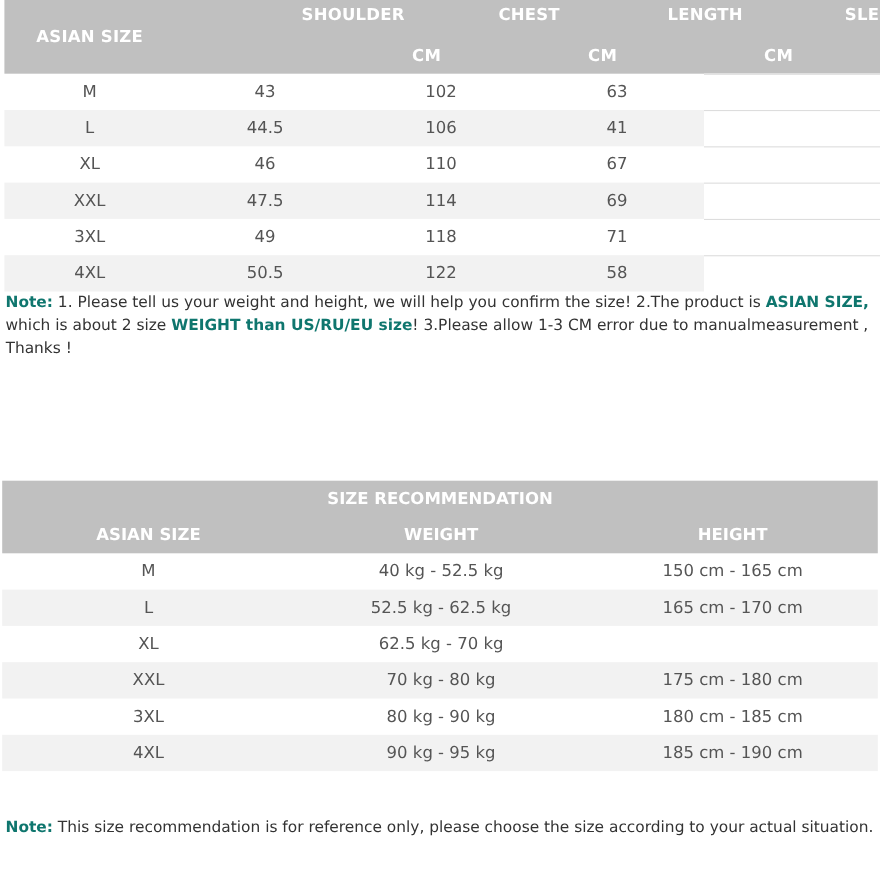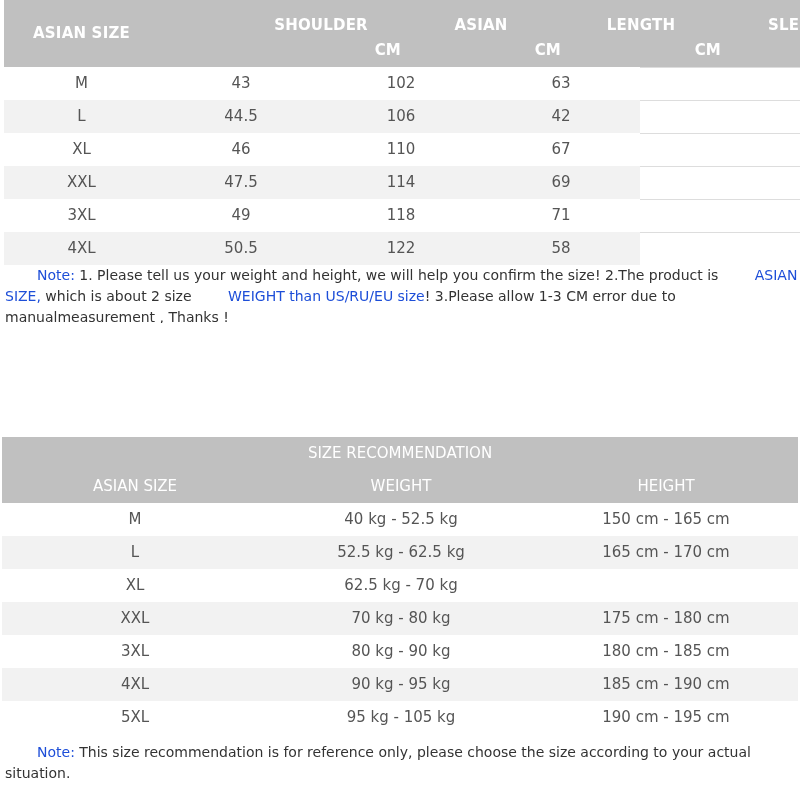--- a/index.html
+++ b/index.html
@@ -5,39 +5,39 @@
   * { box-sizing: border-box; margin: 0; padding: 0; }
   html, body { width: 800px; height: 800px; background: #ffffff; overflow: hidden; }
   body { position: relative; font-family: "DejaVu Sans", sans-serif; color: #555555; }
 
   
   .t1 { position: absolute; left: 4px; top: 0; width: 796px; }
   .t1-head { position: relative; height: 67px; background: #c0c0c0; }
   .t1-head .h { position: absolute; color: #ffffff; font-weight: bold; font-size: 15px; text-align: center; letter-spacing: 0.2px; }
   .t1-head .size-h { left: 0; width: 155px; top: 24px; }
   .t1-head .col-h { width: 160px; }
-  .t1-head .col-h .top { position: absolute; top: 16px; width: 100%; }
+  .t1-head .col-h .top { position: absolute; top: 4px; width: 100%; }
   .t1-head .col-h .unit { position: absolute; top: 41px; width: 100%; text-align: right; }
 
   .t1-row { position: relative; height: 33px; }
   .t1-row .cell { position: absolute; top: 0; height: 33px; line-height: 33px; text-align: center; font-size: 15px; color: #555555; }
   .t1-row.alt .shade { position: absolute; left: 0; top: 0; width: 636px; height: 33px; background: #f2f2f2; }
   .t1-row .sleeve { position: absolute; left: 636px; top: 0; width: 160px; height: 33px; border-top: 1px solid #dddddd; background: #ffffff; }
   .c-size { left: 0; width: 155px; }
   .c-sh { left: 157px; width: 160px; }
   .c-ch { left: 317px; width: 160px; }
   .c-len { left: 477px; width: 160px; }
 
   
   .note1 { position: absolute; left: 5px; top: 265px; width: 795px; height: 58px; overflow: hidden; font-size: 14px; line-height: 21px; color: #333333; font-family: "DejaVu Sans", sans-serif; }
-  .red { color: #1d4ed8; font-weight: normal; margin-left: 32px; }
+  .red { color: #0f766e; font-weight: bold; }
 
   
   .t2 { position: absolute; left: 2px; top: 437px; width: 796px; }
-  .t2-head { position: relative; height: 66px; background: #c0c0c0; color: #ffffff; font-weight: normal; font-size: 15px; }
+  .t2-head { position: relative; height: 66px; background: #c0c0c0; color: #ffffff; font-weight: bold; font-size: 15px; }
   .t2-head .title { position: absolute; top: 7px; left: 0; width: 796px; text-align: center; }
   .t2-head .h { position: absolute; top: 40px; text-align: center; }
   .t2-row { position: relative; height: 33px; font-size: 15px; color: #555555; }
   .t2-row.alt { background: #f2f2f2; }
   .t2-row .cell { position: absolute; top: 0; height: 33px; line-height: 33px; text-align: center; }
   .d-size { left: 0; width: 266px; }
   .d-w { left: 266px; width: 266px; }
   .d-h { left: 532px; width: 264px; }
 
   
@@ -47,21 +47,21 @@
 <body>
 
 <div class="t1">
   <div class="t1-head">
     <div class="h size-h">ASIAN SIZE</div>
     <div class="h col-h" style="left:157px;top:0;height:67px;">
       <span class="top">SHOULDER</span>
       <span class="unit">CM</span>
     </div>
     <div class="h col-h" style="left:317px;top:0;height:67px;">
-      <span class="top">ASIAN</span>
+      <span class="top">CHEST</span>
       <span class="unit">CM</span>
     </div>
     <div class="h col-h" style="left:477px;top:0;height:78px;">
       <span class="top">LENGTH</span>
       <span class="unit">CM</span>
     </div>
     <div class="h col-h" style="left:636px;top:0;height:67px;">
       <span class="top">SLEEVE</span>
       <span class="unit">CM</span>
     </div>
@@ -73,21 +73,21 @@
     <div class="cell c-sh">43</div>
     <div class="cell c-ch">102</div>
     <div class="cell c-len">63</div>
   </div>
   <div class="t1-row alt">
     <div class="shade"></div>
     <div class="sleeve"></div>
     <div class="cell c-size">L</div>
     <div class="cell c-sh">44.5</div>
     <div class="cell c-ch">106</div>
-    <div class="cell c-len">42</div>
+    <div class="cell c-len">41</div>
   </div>
   <div class="t1-row">
     <div class="sleeve"></div>
     <div class="cell c-size">XL</div>
     <div class="cell c-sh">46</div>
     <div class="cell c-ch">110</div>
     <div class="cell c-len">67</div>
   </div>
   <div class="t1-row alt">
     <div class="shade"></div>
@@ -148,22 +148,17 @@
   <div class="t2-row">
     <div class="cell d-size">3XL</div>
     <div class="cell d-w">80 kg - 90 kg</div>
     <div class="cell d-h">180 cm - 185 cm</div>
   </div>
   <div class="t2-row alt">
     <div class="cell d-size">4XL</div>
     <div class="cell d-w">90 kg - 95 kg</div>
     <div class="cell d-h">185 cm - 190 cm</div>
   </div>
-  <div class="t2-row">
-    <div class="cell d-size">5XL</div>
-    <div class="cell d-w">95 kg - 105 kg</div>
-    <div class="cell d-h">190 cm - 195 cm</div>
-  </div>
 </div>
 
 <div class="note2">
   <span class="red">Note:</span><span> This size recommendation is for reference only, please choose the size according to your actual situation.</span>
 </div>
 
 </body></html>

